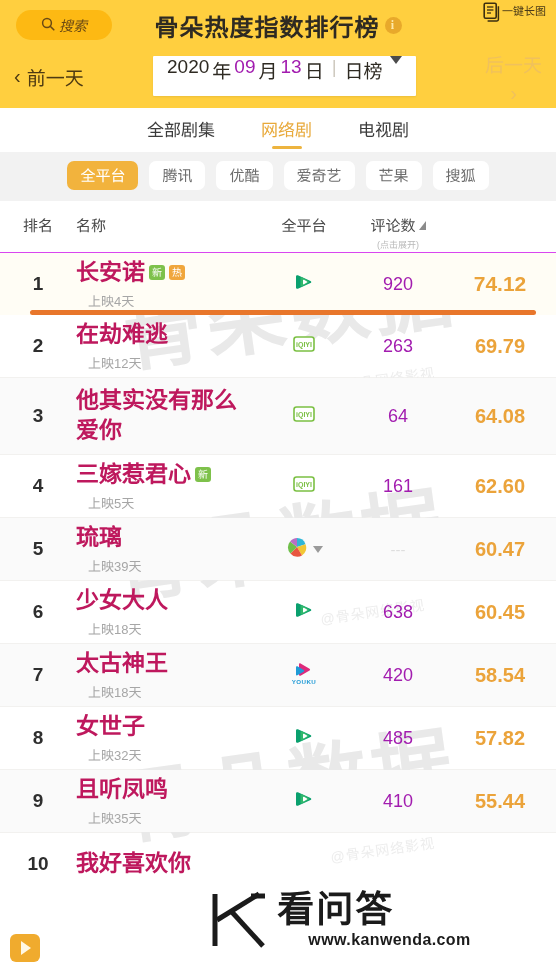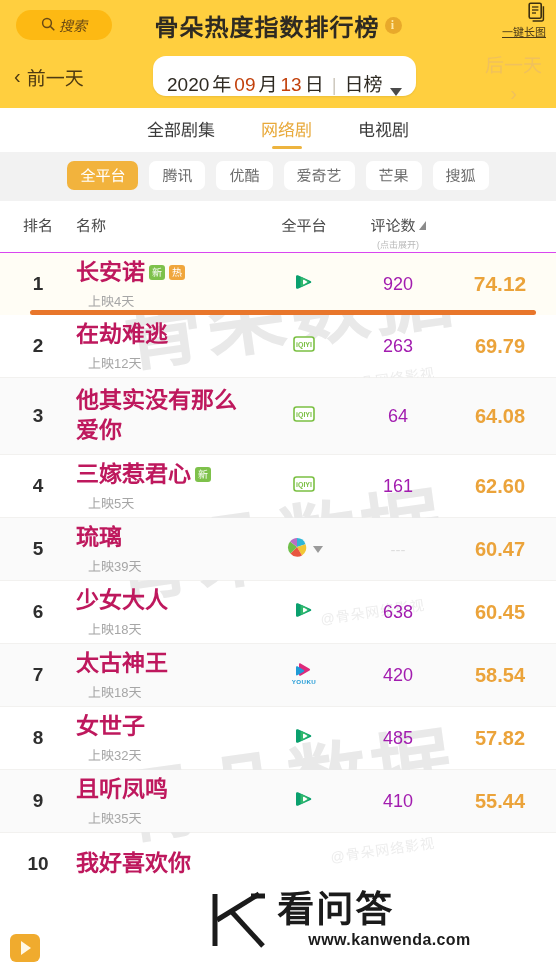--- a/index.html
+++ b/index.html
@@ -33,41 +33,41 @@
     display:flex;align-items:center;justify-content:center;gap:5px;
   }
   .info-badge{
     width:17px;height:17px;border-radius:50%;
     background:#e8a92b;color:#ffe9a8;font-size:12px;font-weight:bold;
     display:inline-flex;align-items:center;justify-content:center;
     font-family:"Liberation Serif",serif;
   }
   .longpic{
     position:absolute;right:10px;top:2px;
-    display:flex;flex-direction:column;align-items:flex-end;gap:1px;
-    color:#4a3a18;font-size:11px;text-decoration:underline;
+    display:flex;flex-direction:row;align-items:flex-start;gap:1px;
+    color:#4a3a18;font-size:11px;
   }
   .longpic-icon{width:18px;height:20px;display:block;}
   .header-date-row{
     height:58px;display:flex;align-items:center;justify-content:space-between;
     padding:0 14px 6px 14px;box-sizing:border-box;
   }
   .nav-prev,.nav-next{
     font-size:19px;color:#4d3a12;display:flex;align-items:center;gap:6px;white-space:nowrap;
   }
   .nav-next{color:#f0c15c;flex-direction:column;}
   .chev{font-size:20px;line-height:1;}
   .date-box{
-    background:#ffffff;border-radius:13px;
+    background:#ffffff;border-radius:1px;
     height:40px;min-width:260px;
-    display:flex;align-items:flex-end;justify-content:center;
+    display:flex;align-items:flex-start;justify-content:center;
     font-size:19px;color:#2e2a22;padding:0 14px;box-sizing:border-box;
     box-shadow:0 1px 2px rgba(0,0,0,.08);
   }
-  .date-box .dim{color:#c2410c;}
+  .date-box .dim{color:#a21caf;}
   .date-sep{color:#cfcac0;margin:0 8px;font-weight:300;}
   .caret-down{
     display:inline-block;width:0;height:0;margin-left:7px;
     border-left:6px solid transparent;border-right:6px solid transparent;
     border-top:8px solid #4b4b4b;vertical-align:middle;
   }
   
   .tabs{
     height:44px;background:#fff;display:flex;align-items:center;justify-content:center;gap:42px;
     position:relative;

